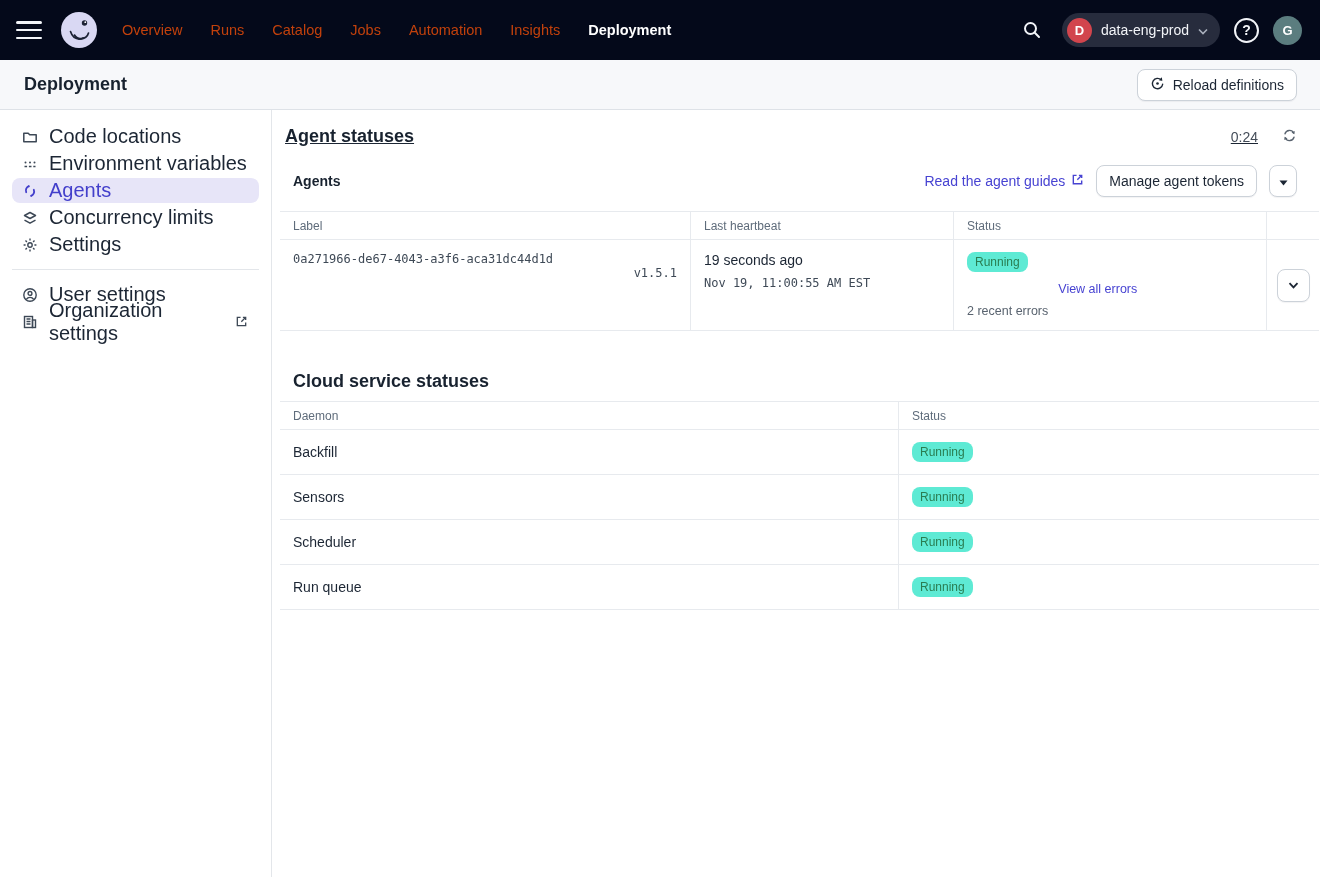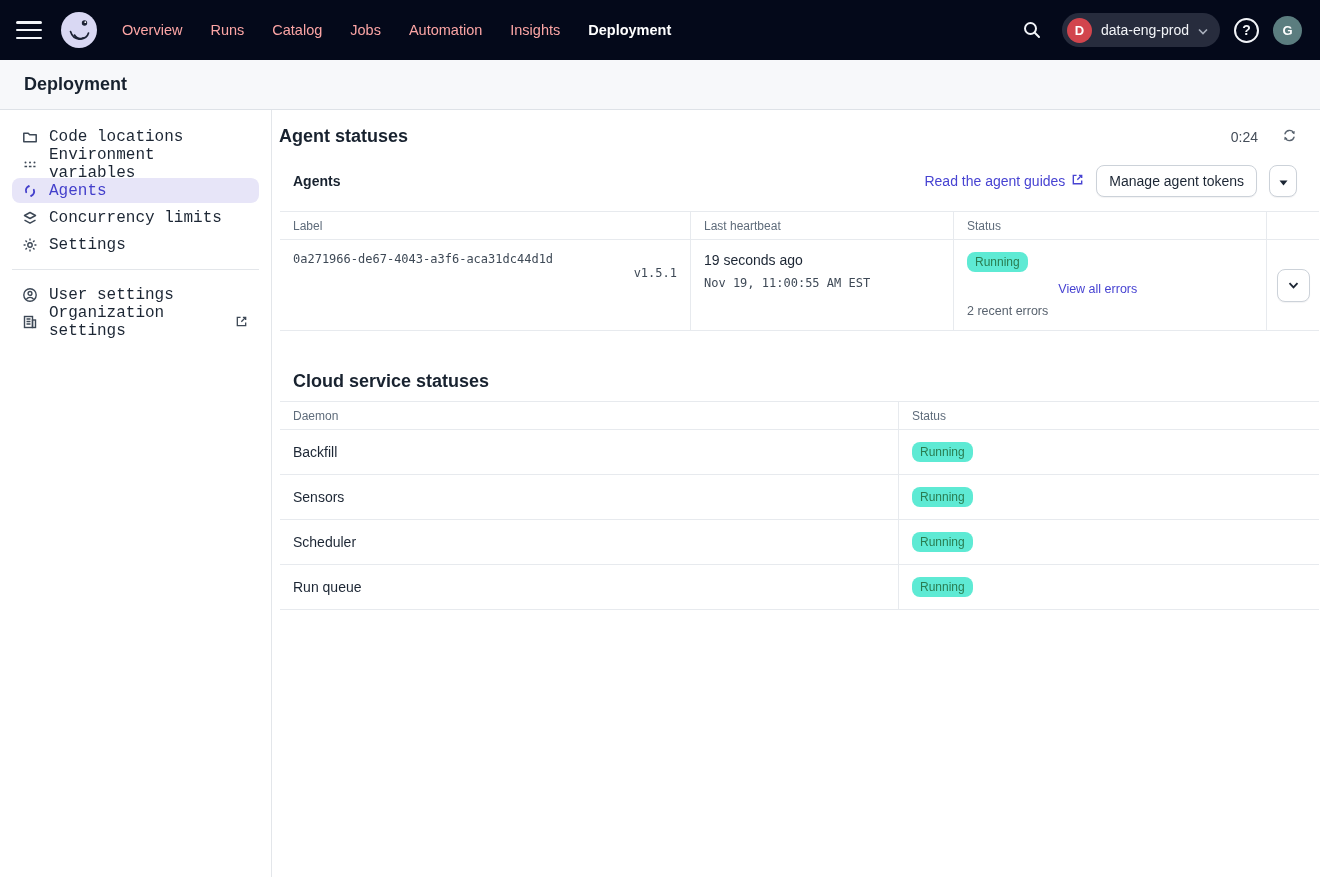--- a/index.html
+++ b/index.html
@@ -16,21 +16,21 @@
   .topnav {
     height: 60px; background: #04091a;
     display: flex; align-items: center;
     padding: 0 18px 0 16px;
   }
   .hamburger { width: 26px; height: 18px; display: flex; flex-direction: column;
     justify-content: space-between; cursor: pointer; margin-right: 18px; }
   .hamburger span { height: 2.5px; background: #f2f4f8; border-radius: 2px; }
   .logo-wrap { width: 38px; height: 38px; margin-right: 24px; display:flex; align-items:center; }
   .nav-links { display: flex; align-items: center; gap: 28px; }
-  .nav-link { color: #fca5a5; font-size: 14.5px; cursor: pointer; text-decoration: none; }
+  .nav-link { color: #c2410c; font-size: 14.5px; cursor: pointer; text-decoration: none; }
   .nav-link.active { color: #ffffff; font-weight: 700; }
   .topnav-right { margin-left: auto; display: flex; align-items: center; gap: 14px; }
   .icon-btn { width: 32px; height: 32px; display: flex; align-items: center;
     justify-content: center; cursor: pointer; border-radius: 50%; }
   .ws-pill {
     display: flex; align-items: center; gap: 9px;
     background: #272c3d; border-radius: 17px; height: 34px;
     padding: 0 12px 0 5px; cursor: pointer;
   }
   .ws-initial {
@@ -67,35 +67,36 @@
 
   
   .layout { display: flex; height: 767px; }
   .sidebar {
     width: 272px; border-right: 1px solid #e3e6ea; padding-top: 14px;
     flex-shrink: 0; background: #fff;
   }
   .side-item {
     display: flex; align-items: center; gap: 11px;
     margin: 0 12px 2px 12px; padding: 3px 10px; border-radius: 8px;
-    cursor: pointer; color: #1c2634; font-size: 16px; height: 25px; font-family: Liberation Mono, monospace;
+    cursor: pointer; color: #1c2634; font-size: 20px; height: 25px;
   }
   .side-item .sicon { width: 16px; height: 16px; display: flex; align-items: center; justify-content: center; flex-shrink: 0; }
   .side-item svg { stroke: #3d4856; }
   .side-item.active { background: #e7e5f8; color: #433fcb; }
   .side-item.active svg { stroke: #433fcb; }
   .side-item .ext { margin-left: auto; }
   .side-item .ext svg { stroke: #3d4856; }
   .side-divider { height: 1px; background: #e3e6ea; margin: 12px 12px 12px 12px; }
 
   
   .main { flex: 1; overflow: hidden; }
   .section-head {
     display: flex; align-items: center;
-    margin: 16px 23px 0 7px;
+    margin: 16px 23px 0 13px;
+    text-decoration: underline;
   }
   .h1 { font-size: 18px; font-weight: 600; color: #18222f; }
   .countdown { margin-left: auto; display: flex; align-items: center; gap: 24px;
     color: #444d59; font-size: 14px; }
   .sub-head {
     display: flex; align-items: center; margin: 18px 23px 14px 21px;
   }
   .sub-title { font-size: 14px; font-weight: 700; color: #18222f; }
   .sub-actions { margin-left: auto; display: flex; align-items: center; gap: 12px; }
   .link { color: #4743d2; font-size: 14px; cursor: pointer; text-decoration: none;
@@ -183,20 +184,30 @@
         </svg>
       </span>
     </div>
     <div class="help-circle">?</div>
     <div class="avatar">G</div>
   </div>
 </div>
 
 <div class="page-header">
   <div class="page-title">Deployment</div>
+  <button class="btn">
+    <span>
+      <svg width="15" height="15" viewBox="0 0 16 16" fill="none">
+        <path d="M13.5 8.8 a5.5 5.5 0 1 1 -1.6-4.7" stroke="#1c2634" stroke-width="1.5" stroke-linecap="round"></path>
+        <polygon points="12.6,1.2 13.2,5 9.4,4.4" fill="#1c2634"></polygon>
+        <circle cx="8" cy="8" r="1.4" fill="#1c2634"></circle>
+      </svg>
+    </span>
+    <span>Reload definitions</span>
+  </button>
 </div>
 
 <div class="layout">
 
   <div class="sidebar">
     <div class="side-item">
       <span class="sicon">
         <svg width="16" height="16" viewBox="0 0 16 16" fill="none" stroke-width="1.5">
           <path d="M1.8 4.2 h4.4 l1.5 1.6 h6.5 v7 h-12.4 z" stroke-linejoin="round"></path>
         </svg>

